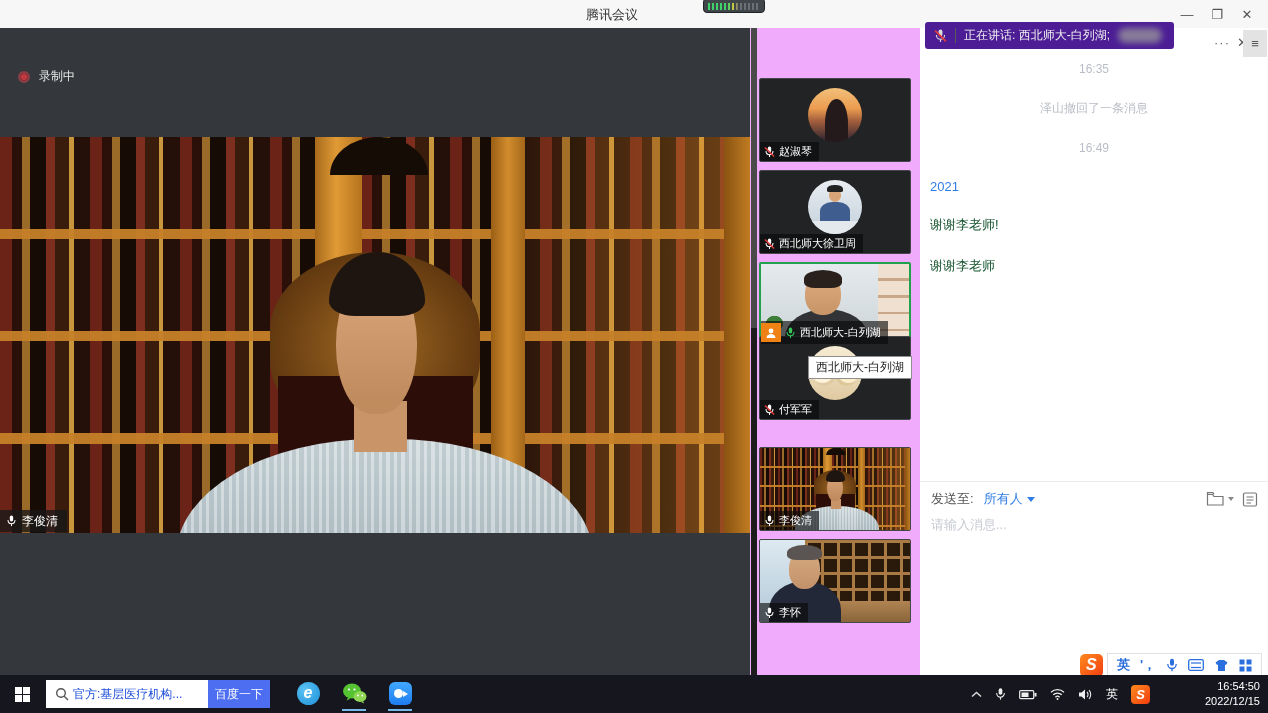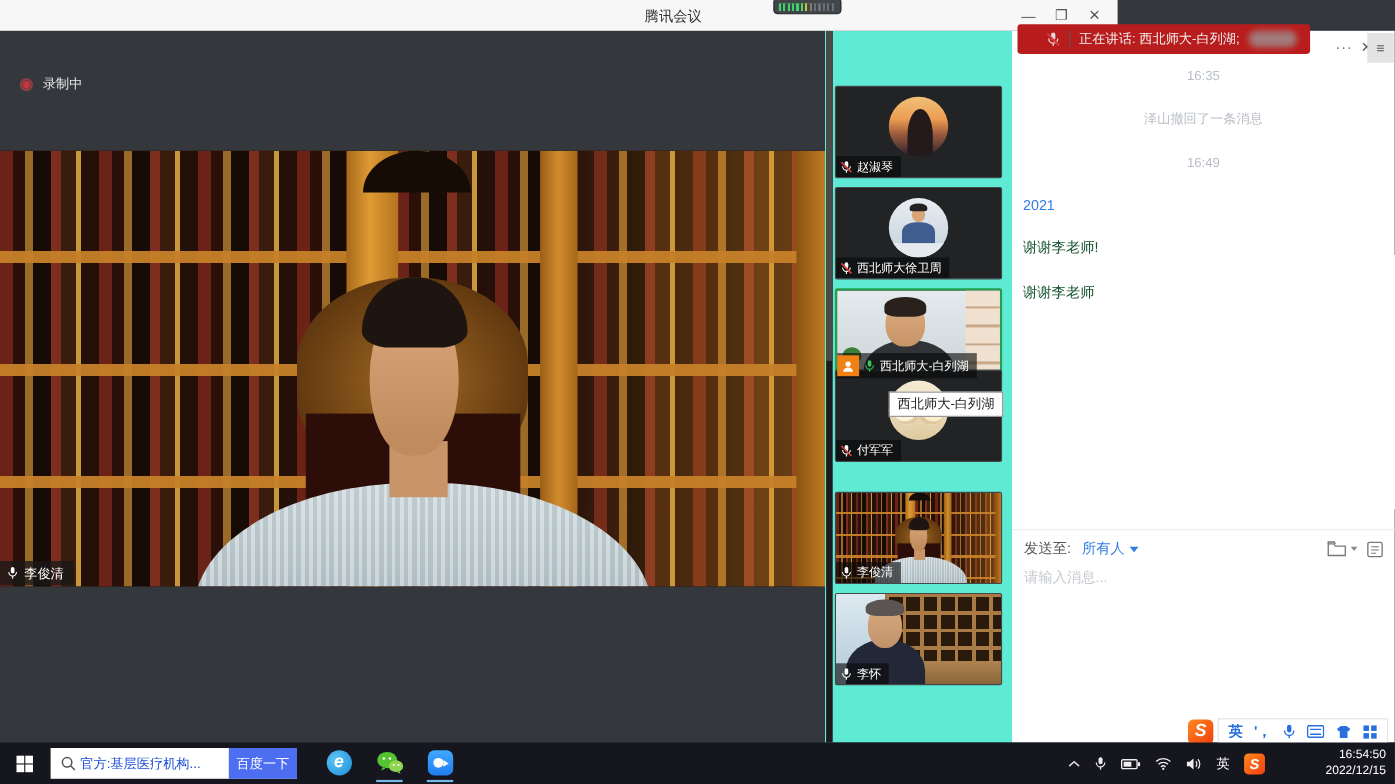--- a/index.html
+++ b/index.html
@@ -1,20 +1,20 @@
 <!DOCTYPE html>
 <html><head>
 <meta charset="utf-8">
 <style>
   * { margin:0; padding:0; box-sizing:border-box; }
   html,body { width:1268px; height:713px; overflow:hidden; }
   body { position:relative; font-family:"Liberation Sans","DejaVu Sans",sans-serif; background:#34383c; }
 
   
-  .titlebar { position:absolute; left:0; top:0; width:1016px; height:28px; background:#f7f7f7; z-index:5; }
+  .titlebar { position:absolute; left:0; top:0; width:1268px; height:28px; background:#f7f7f7; z-index:5; }
   .win-title { position:absolute; left:586px; top:6px; font-size:13px; color:#333; }
   .meter { position:absolute; left:703px; top:-2px; width:62px; height:15px; background:#41464b; border:1px solid #202428; border-radius:4px; }
   .meter-bars { position:absolute; left:4px; right:4px; top:4px; height:7px;
      background: repeating-linear-gradient(90deg, transparent 0 2px, #41464b 2px 4px),
                  linear-gradient(90deg,#3fd46a 0 38%,#d8c838 50%,#6a7076 58%,#6a7076 100%); }
   .win-controls { position:absolute; right:6px; top:0; height:28px; display:flex; align-items:center; }
   .win-btn { width:30px; text-align:center; color:#555; font-size:13px; cursor:default; }
 
   
   .meeting { position:absolute; left:0; top:28px; width:1268px; height:647px; background:#34383c; }
@@ -45,21 +45,21 @@
   .dark-panel { left:37%; top:56%; width:26%; height:30%; background:#2c0d08; }
   .p-body { left:23.5%; right:21%; top:71%; bottom:0; border-radius:48% 48% 0 0/95% 95% 0 0;
      background:repeating-linear-gradient(90deg, rgba(255,255,255,.28) 0 0.8%, rgba(90,110,120,.10) 0.8% 1.8%),
                 linear-gradient(180deg,#ccd7da,#b4c2c8); }
   .p-neck { left:47.2%; width:7%; top:62%; height:12%; background:#c89468; }
   .p-hair { left:43.8%; width:12.8%; top:27%; height:15%; background:#1e1511; border-radius:55% 55% 30% 30%/85% 85% 25% 25%; }
   .p-face { left:44.8%; width:10.8%; top:32%; height:33%; background:linear-gradient(180deg,#d8a478 10%,#c08c5e 90%);
      border-radius:46% 46% 44% 44%/50% 50% 48% 48%; }
 
   
-  .thumbs { position:absolute; left:750px; top:0; width:170px; height:647px; background:#5eead4; }
+  .thumbs { position:absolute; left:750px; top:0; width:170px; height:647px; background:#f0abfc; }
   .thumb-scroll { position:absolute; left:1px; top:0; width:6px; height:647px; background:#1c1c1c; }
   .thumb-scroll-handle { position:absolute; left:0; top:0; width:6px; height:300px; background:#4a4a4a; }
   .thumb { position:absolute; left:9px; width:152px; height:84px; background:#212325;
      border:1px solid #45484b; border-radius:2px; overflow:hidden; }
   .thumb.speaking { border:2px solid #21a14b; }
   .t1 { top:50px; } .t2 { top:142px; } .t3 { top:234px; } .t4 { top:308px; } .t5 { top:419px; } .t6 { top:511px; }
   .thumb-label { position:absolute; left:0; bottom:0; display:flex; align-items:center; gap:4px;
      background:rgba(8,8,8,.62); color:#fff; font-size:11px; padding:2px 7px 2px 4px; max-width:100%; white-space:nowrap; z-index:2; }
   .thumb-label.badged { padding-left:0; }
   .host-badge { width:20px; height:19px; background:#f08114; display:flex; align-items:center; justify-content:center; }
@@ -122,22 +122,22 @@
   .composer-icons { margin-left:auto; display:flex; align-items:center; gap:8px; }
   .mini-caret { width:0; height:0; border-left:3px solid transparent; border-right:3px solid transparent; border-top:4px solid #888; }
   .chat-input { position:absolute; left:11px; top:488px; color:#c6cad0; font-size:13px; }
   .ime-bar { position:absolute; right:6px; top:624px; height:26px; display:flex; align-items:center; gap:4px; z-index:4; }
   .s-logo { width:23px; height:23px; border-radius:5px; background:linear-gradient(135deg,#ff8a1e,#f23d0f);
      color:#fff; font-weight:bold; font-style:italic; font-size:16px; display:flex; align-items:center; justify-content:center; }
   .ime-pill { background:#fff; border:1px solid #e2e2e2; height:25px; display:flex; align-items:center; gap:10px; padding:0 9px; }
   .ime-item { color:#2a6fdd; font-weight:bold; font-size:13px; display:flex; align-items:center; }
 
   
-  .banner { position:absolute; left:925px; top:22px; height:27px; background:#b91c1c; border-radius:3px;
-     display:flex; align-items:center; padding:0 12px 0 26px; gap:8px; z-index:10; }
+  .banner { position:absolute; left:925px; top:22px; height:27px; background:#4c1d95; border-radius:3px;
+     display:flex; align-items:center; padding:0 12px 0 9px; gap:8px; z-index:10; }
   .banner-divider { width:1px; height:15px; background:#5a5a5a; }
   .banner-text { color:#f0f0f0; font-size:12px; white-space:nowrap; }
   .banner-blur { width:44px; height:15px; background:#9a9a9a; border-radius:8px; filter:blur(3px); opacity:.75; }
 
   
   .taskbar { position:absolute; left:0; top:675px; width:1268px; height:38px; background:#16161f; z-index:6; }
   .start { position:absolute; left:0; top:0; width:44px; height:38px; display:flex; align-items:center; justify-content:center; }
   .winlogo { display:grid; grid-template-columns:7px 7px; grid-template-rows:7px 7px; gap:1px; }
   .winlogo span { background:#fff; }
   .tb-search { position:absolute; left:46px; top:5px; width:224px; height:28px; background:#fff; display:flex; align-items:center; }

